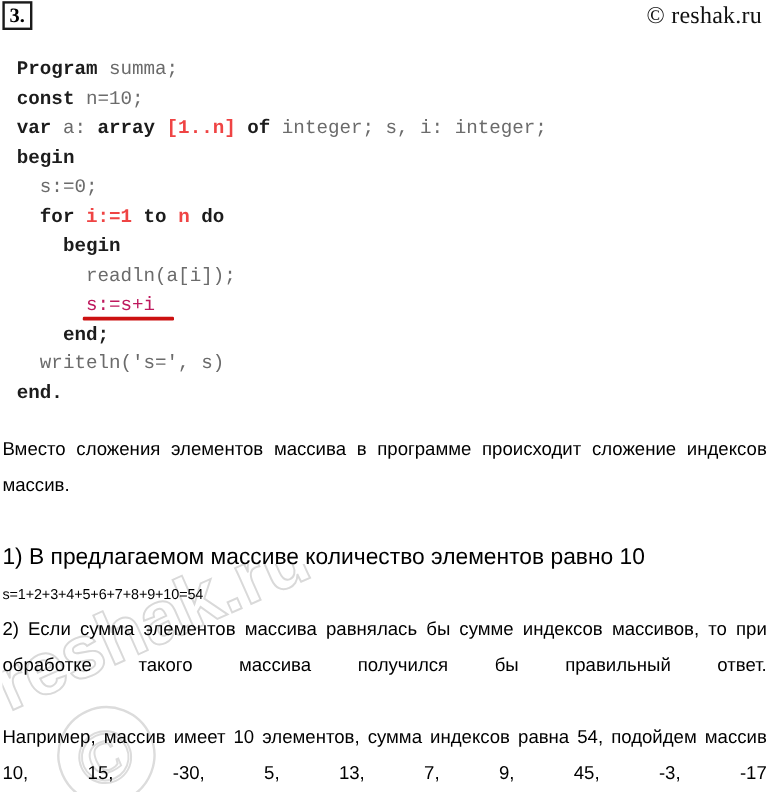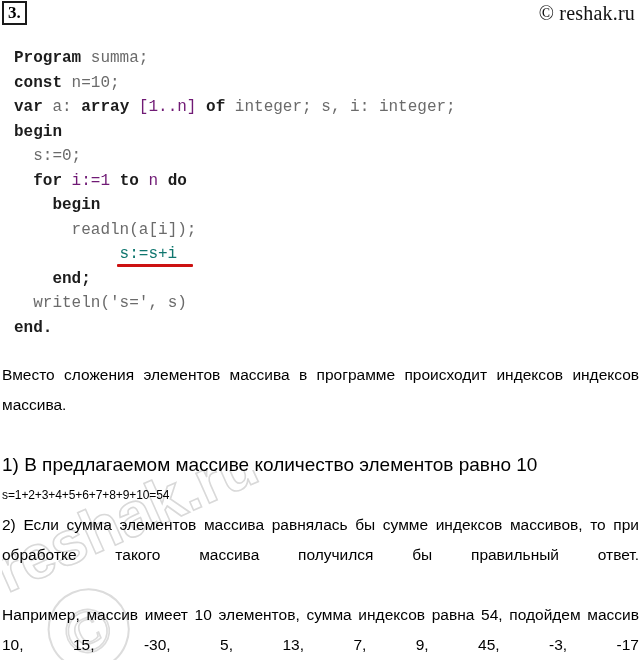--- a/index.html
+++ b/index.html
@@ -63,26 +63,25 @@
     width: 600px;
     font-family: "Liberation Mono", "DejaVu Sans Mono", monospace;
     font-size: 16px;
     line-height: 24.5px;
     white-space: pre;
     z-index: 2;
   }
   #code-block .ln { display: block; height: 24.5px; }
   .kw   { font-weight: bold; color: #1c1c1c; }
   .id   { font-weight: normal; color: #6b6b6b; }
-  .id-d { font-weight: normal; color: #701a75; }
+  .id-d { font-weight: bold; color: #ef4444; }
   .marked {
     position: relative;
     font-weight: normal;
-    color: #0f766e;
-    margin-left: 48px;
+    color: #be185d;
   }
   .marked::after {
     content: "";
     position: absolute;
     left: -3px;
     right: -16px;
     bottom: -4px;
     height: 3px;
     background: #cc1111;
     border-radius: 1px;
@@ -125,19 +124,19 @@
       <text x="40" y="150" font-family="Liberation Serif, serif" font-size="64" fill="none" stroke="#dcdcdc" stroke-width="1.6">©</text>
     </g>
   </svg>
 </div>
 
 <div id="task-number">3.</div>
 
 <div id="code-block"><span class="ln"><span class="kw">Program </span><span class="id">summa;</span></span><span class="ln"><span class="kw">const </span><span class="id">n=10;</span></span><span class="ln"><span class="kw">var </span><span class="id">a: </span><span class="kw">array </span><span class="id-d">[1..n] </span><span class="kw">of </span><span class="id">integer; s, i: integer;</span></span><span class="ln"><span class="kw">begin</span></span><span class="ln"><span>  </span><span class="id">s:=0;</span></span><span class="ln"><span>  </span><span class="kw">for </span><span class="id-d">i:=1 </span><span class="kw">to </span><span class="id-d">n </span><span class="kw">do</span></span><span class="ln"><span>    </span><span class="kw">begin</span></span><span class="ln"><span>      </span><span class="id">readln(a[i]);</span></span><span class="ln"><span>      </span><span class="marked">s:=s+i</span></span><span class="ln"><span>    </span><span class="kw">end;</span></span><span class="ln"><span>  </span><span class="id">writeln('s=', s)</span></span><span class="ln"><span class="kw">end.</span></span></div>
 
 <div id="prose">
-  <p class="just">Вместо сложения элементов массива в программе происходит индексов индексов массива.</p>
+  <p class="just">Вместо сложения элементов массива в программе происходит сложение индексов массив.</p>
   <p class="num-line">1) В предлагаемом массиве количество элементов равно 10</p>
   <p class="sum-line">s=1+2+3+4+5+6+7+8+9+10=54</p>
   <p class="just">2) Если сумма элементов массива равнялась бы сумме индексов массивов, то при обработке такого массива получился бы правильный ответ.</p>
   <p class="just">Например, массив имеет 10 элементов, сумма индексов равна 54, подойдем массив 10, 15, -30, 5, 13, 7, 9, 45, -3, -17</p>
 
 </div>
 
 </body></html>

